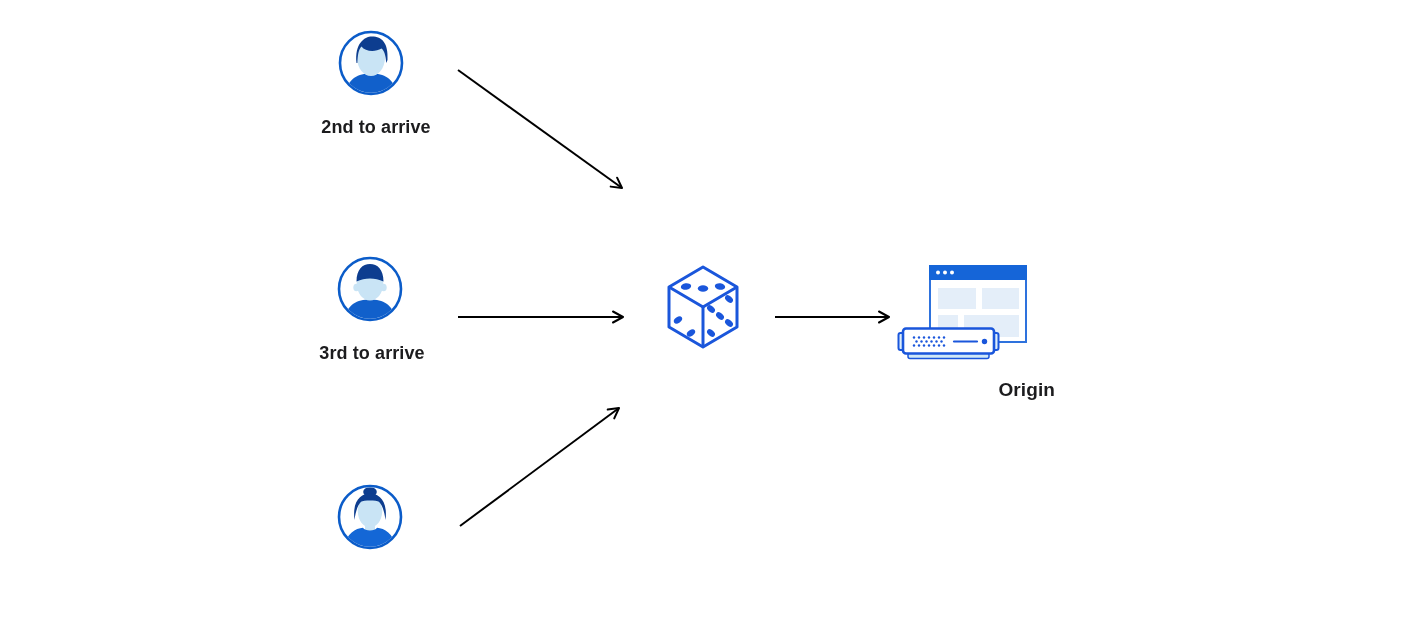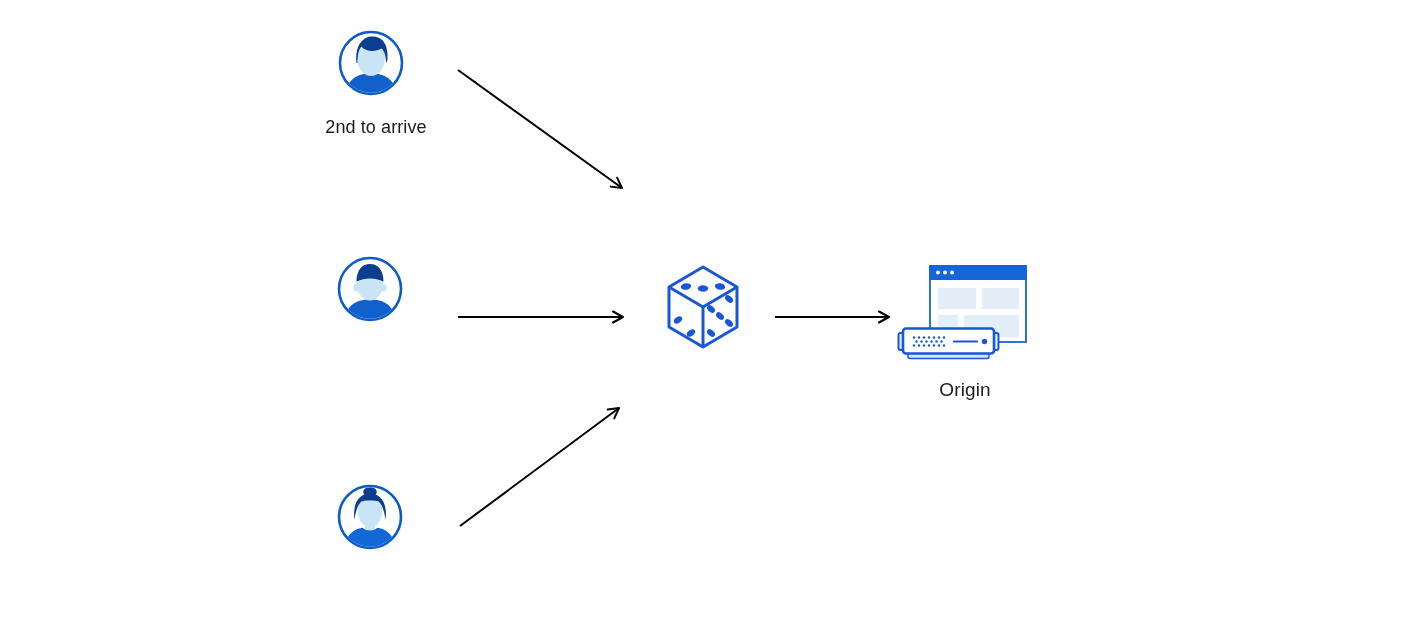--- a/index.html
+++ b/index.html
@@ -14,20 +14,21 @@
   }
   .abs { position: absolute; }
   .node-label {
     position: absolute;
     width: 180px;
     text-align: center;
     font-size: 18px;
     line-height: 22px;
     color: #1c1c1e;
     letter-spacing: 0.1px;
+    font-weight: bold;
   }
   .origin-label { font-size: 19px; }
   svg { display: block; }
   .arrow-layer { position: absolute; left: 0; top: 0; pointer-events: none; }
 </style>
 </head>
 <body>
 
 <div class="canvas">
 
@@ -72,20 +73,21 @@
       <g clip-path="url(#clipB)">
         <path d="M7 66 C9 49 19 43.5 33 43.5 C47 43.5 57 49 59 66 Z" fill="#1160cb"></path>
         <ellipse cx="19.3" cy="31.5" rx="3" ry="3.8" fill="#c9e4f5"></ellipse>
         <ellipse cx="46.7" cy="31.5" rx="3" ry="3.8" fill="#c9e4f5"></ellipse>
         <path d="M33 13 C42 13 46.8 20 46.3 28.5 C45.8 37.5 40 44.5 33 44.5 C26 44.5 20.2 37.5 19.7 28.5 C19.2 20 24 13 33 13 Z" fill="#c9e4f5"></path>
         <path d="M19.5 25.5 C19.5 13.5 25.5 8 33 8 C40.5 8 46.5 13.5 46.5 25.5 C38 21.5 28 21.5 19.5 25.5 Z" fill="#0d3d8f"></path>
       </g>
       <circle cx="33" cy="33" r="31" fill="none" stroke="#0b5cc9" stroke-width="2.6"></circle>
     </svg>
   </div>
+  <div class="node-label" style="left:282px; top:342px;">3rd to arrive</div>
 
   <div class="abs" style="left:337px; top:484px;">
     <svg width="66" height="66" viewBox="0 0 66 66">
       <defs>
           <clipPath id="clipC">
             <circle cx="33" cy="33" r="29.8"></circle>
           </clipPath>
         </defs>
       <circle cx="33" cy="33" r="31" fill="#ffffff"></circle>
       <g clip-path="url(#clipC)">
@@ -159,15 +161,15 @@
             <circle cx="32" cy="83.5" r="1.2"></circle>
             <circle cx="37" cy="83.5" r="1.2"></circle>
             <circle cx="42" cy="83.5" r="1.2"></circle>
             <circle cx="47" cy="83.5" r="1.2"></circle>
         </g>
         <line x1="57" y1="79.5" x2="80" y2="79.5" stroke="#1a56db" stroke-width="2.2" stroke-linecap="round"></line>
         <circle cx="87.5" cy="79.5" r="2.7" fill="#1a56db"></circle>
       </g>
     </svg>
   </div>
-  <div class="node-label origin-label" style="left:875px; top:379px;">Origin</div>
+  <div class="node-label origin-label" style="left:875px; top:379px;text-align:right;">Origin</div>
 
 </div>
 
 </body></html>

